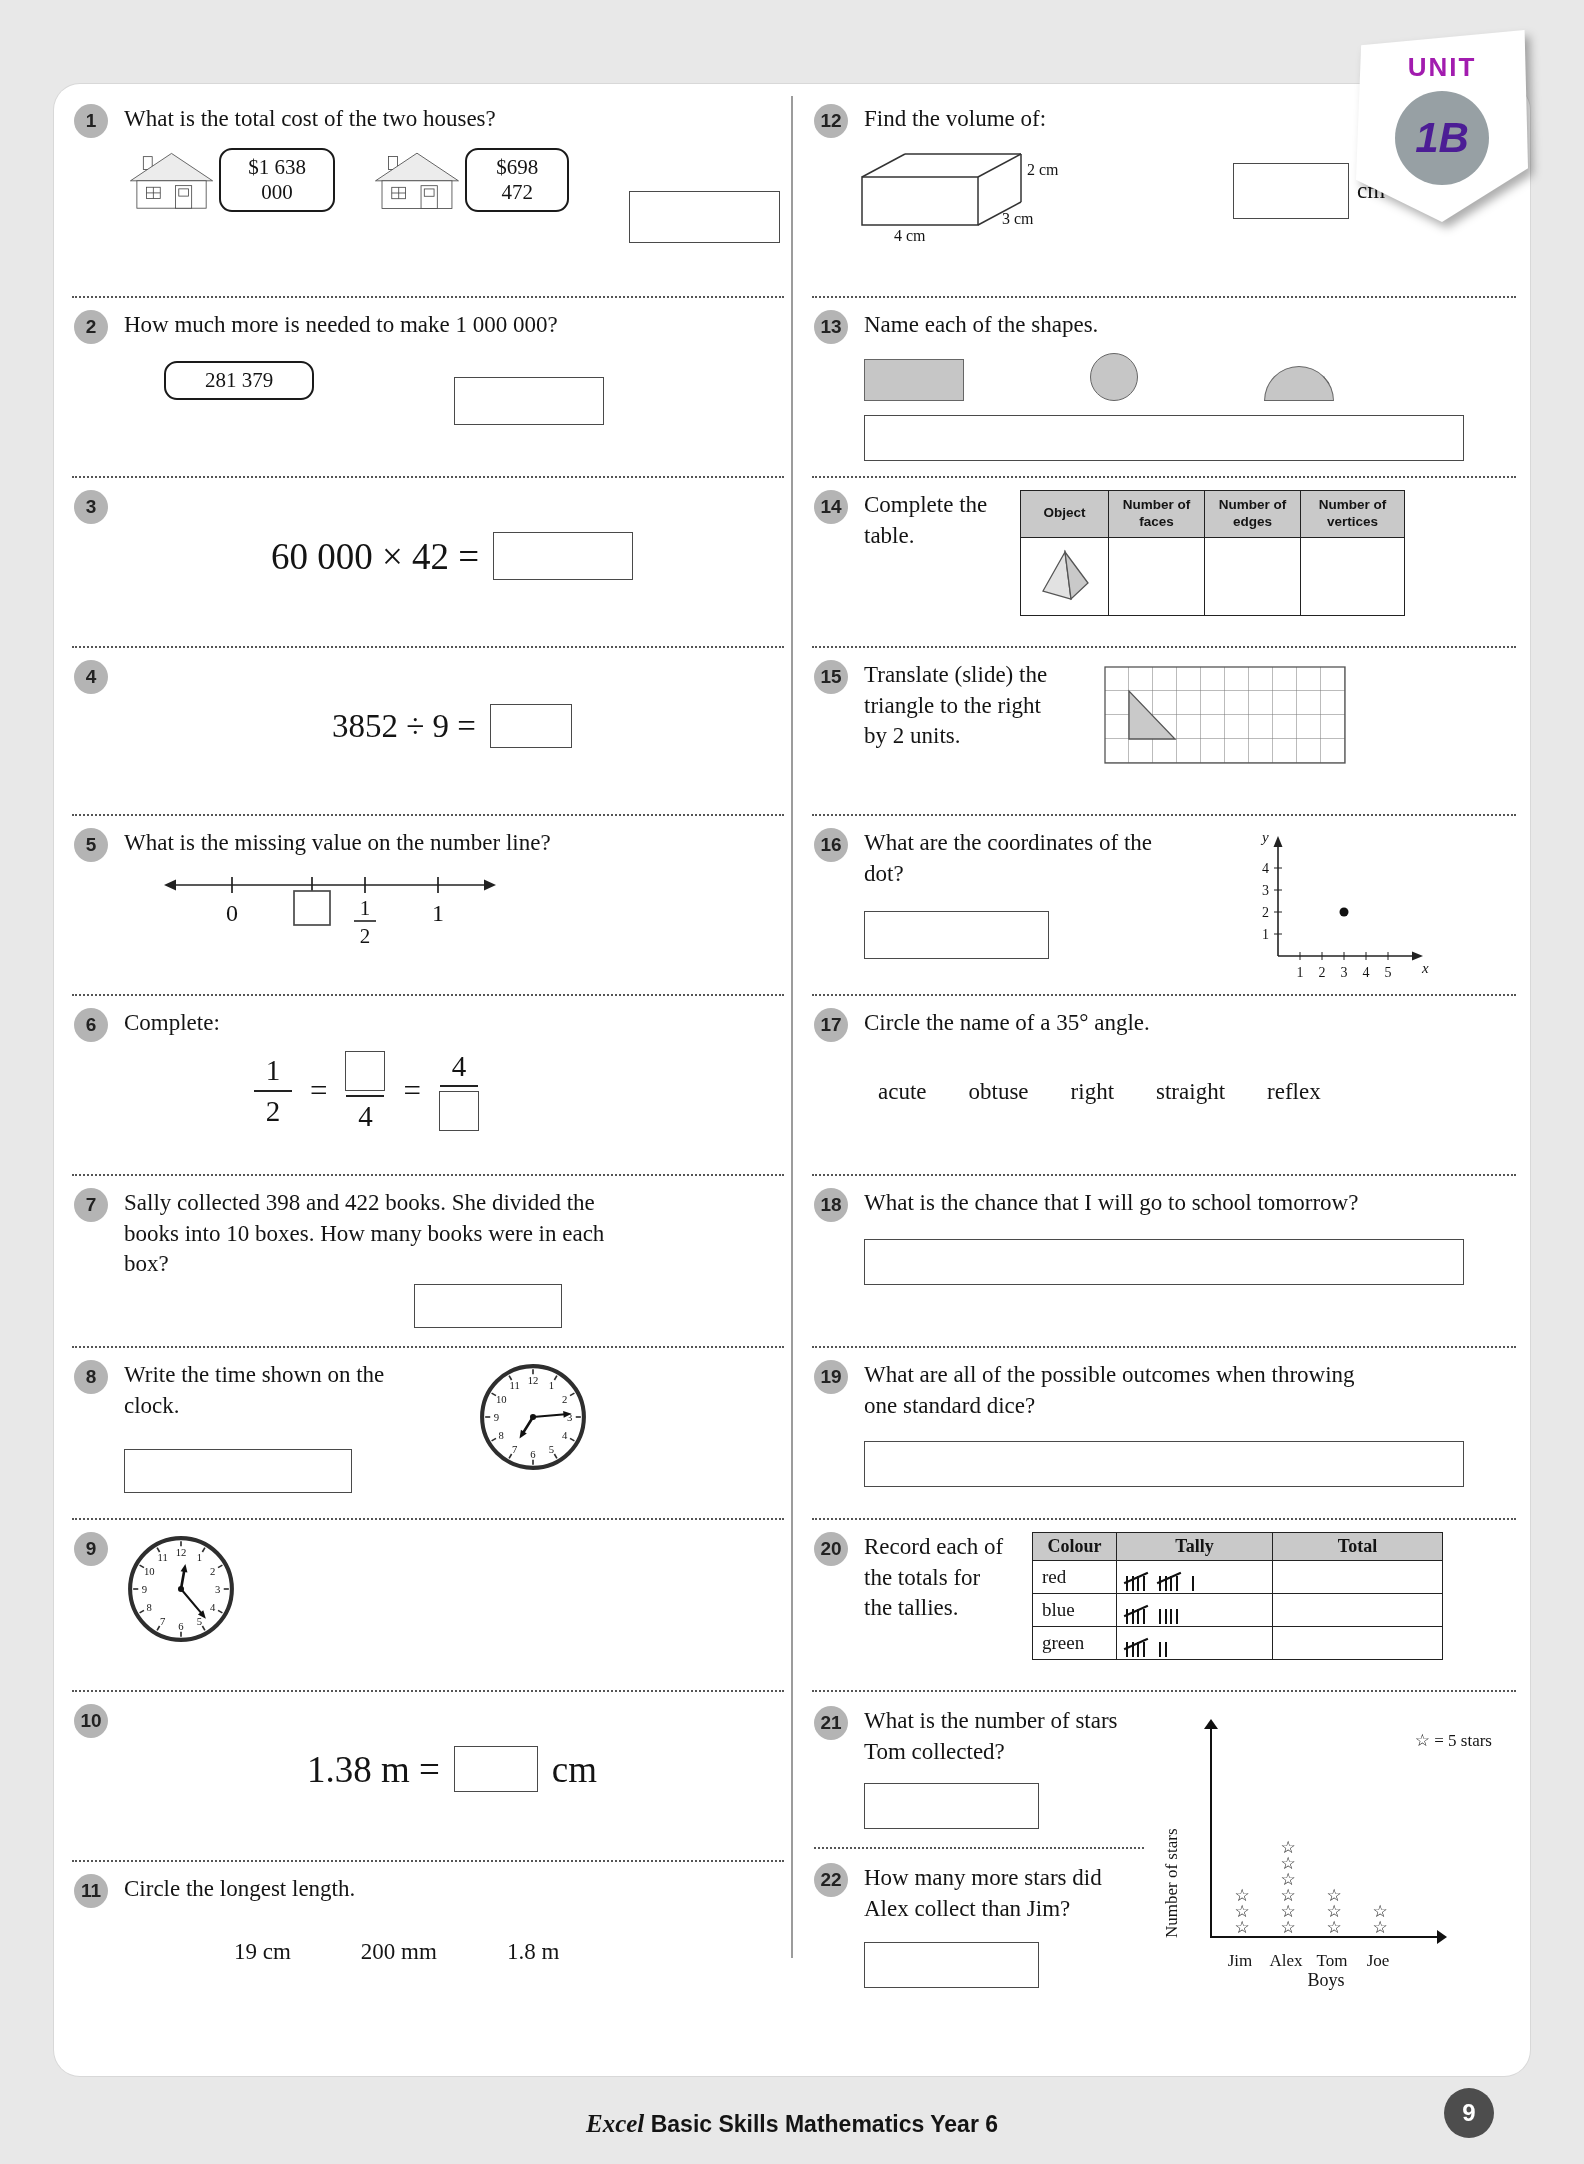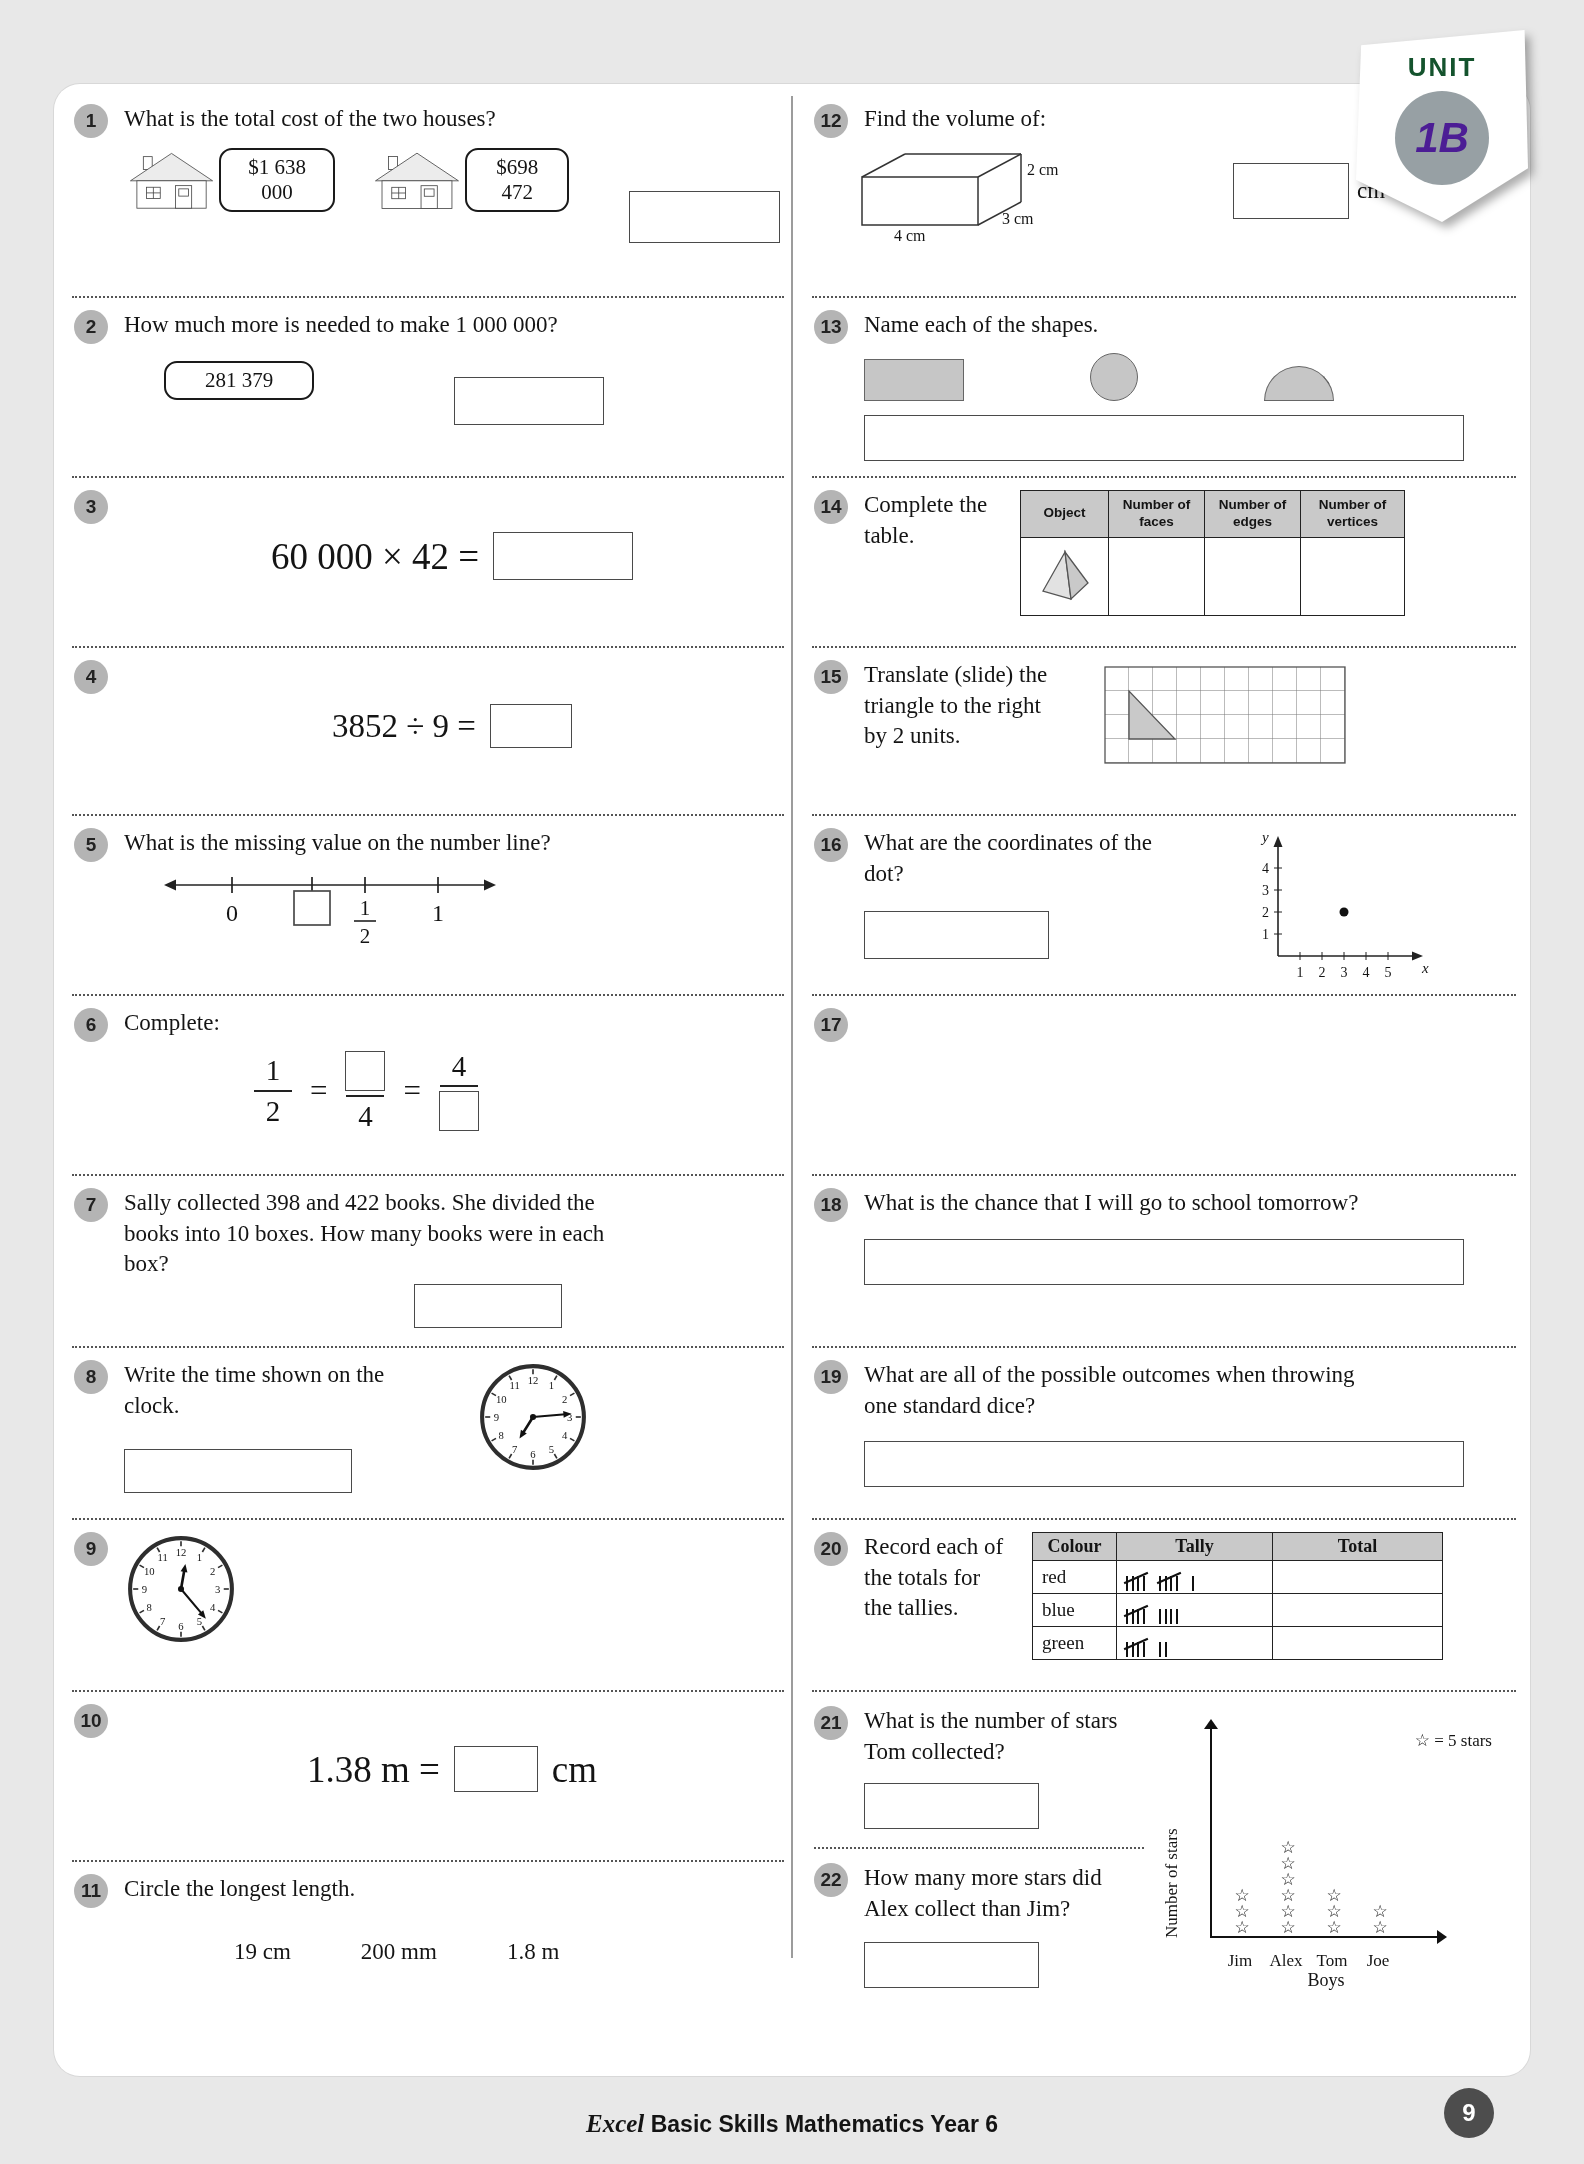--- a/index.html
+++ b/index.html
@@ -62,21 +62,21 @@
   .starcols { position:absolute; left:12px; bottom:0; display:flex; align-items:flex-end; gap:10px; }
   .starcol { width:36px; display:flex; flex-direction:column; align-items:center; }
   .star { font-size:17px; line-height:16px; color:#111; }
   .xrow { position:absolute; left:68px; top:245px; display:flex; gap:10px; }
   .xrow span { width:36px; text-align:center; font-size:17px; }
   .xlab { position:absolute; left:56px; top:264px; width:232px; text-align:center; font-size:18px; }
   
   .unit-badge { position:absolute; top:30px; right:56px; z-index:5; filter:drop-shadow(5px 6px 5px rgba(0,0,0,.32)); }
   .unit-inner { width:172px; height:192px; background:#fff; clip-path:polygon(3% 8%, 98% 0, 100% 72%, 50% 100%, 0 78%);
                 display:flex; flex-direction:column; align-items:center; }
-  .unit-label { margin-top:22px; font:bold 26px "Liberation Sans", sans-serif; letter-spacing:2px; color:#14532d; }
+  .unit-label { margin-top:22px; font:bold 26px "Liberation Sans", sans-serif; letter-spacing:2px; color:#a21caf; }
   .unit-circle { margin-top:8px; width:94px; height:94px; border-radius:50%; background:#97a0a4;
                  display:flex; align-items:center; justify-content:center;
                  font:bold italic 42px "Liberation Sans", sans-serif; color:#4c1d95; }
   
   .footer { position:absolute; bottom:26px; left:0; width:100%; text-align:center;
             font-family:"Liberation Sans", sans-serif; font-weight:bold; font-size:23px; }
   .footer .brand { font-family:"Liberation Serif", serif; font-style:italic; font-weight:bold; font-size:25px; }
   .pagenum { position:absolute; right:90px; bottom:26px; width:50px; height:50px; border-radius:50%;
              background:#4d4d4d; color:#fff; display:flex; align-items:center; justify-content:center;
              font:bold 24px "Liberation Sans", sans-serif; }
@@ -449,20 +449,30 @@
           <circle cx="102" cy="84" r="4.5" fill="#111"></circle>
           <text x="180" y="145" font-size="15" font-style="italic">x</text>
           <text x="20" y="14" font-size="15" font-style="italic">y</text>
         </svg>
       </div>
     </div>
   </div>
 
   <div class="q" style="height:180px">
     <div class="qnum">17</div>
+    <div class="qbody">
+      <div class="qtext">Circle the name of a 35° angle.</div>
+      <div class="row optrow" style="margin:40px 0 0 14px;gap:42px">
+        <span>acute</span>
+        <span>obtuse</span>
+        <span>right</span>
+        <span>straight</span>
+        <span>reflex</span>
+      </div>
+    </div>
   </div>
 
   <div class="q" style="height:172px">
     <div class="qnum">18</div>
     <div class="qbody">
       <div class="qtext" style="width:500px">What is the chance that I will go to school tomorrow?</div>
       <div class="abox" style="width:600px;height:46px;margin-top:20px"></div>
     </div>
   </div>
 

